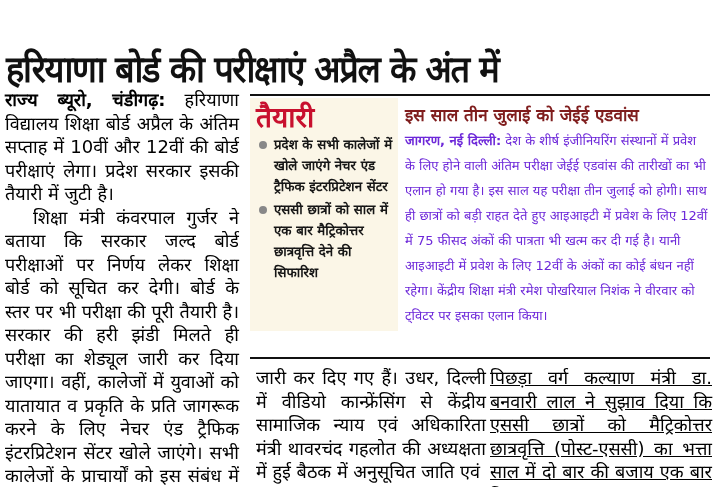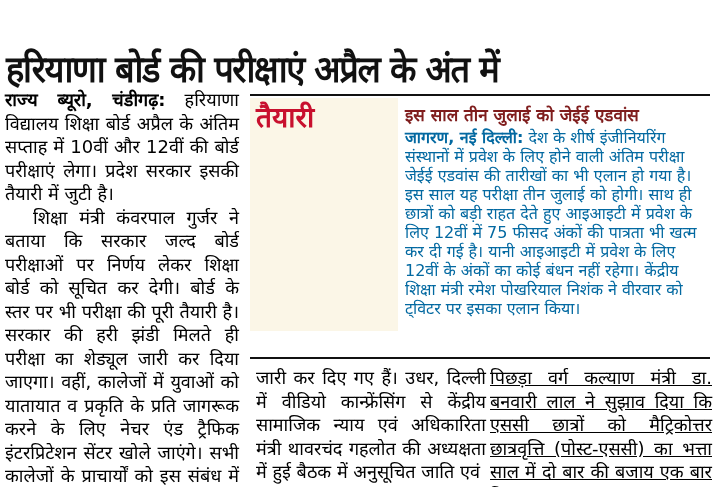--- a/index.html
+++ b/index.html
@@ -29,21 +29,21 @@
   }
   .sidebox .label {
     font-weight: bold; font-size: 28px; color: #c8102e; margin: 6px 0 0 6px; line-height: 28px;
   }
   .sidebox ul { list-style: none; margin: 2px 0 0 0; padding: 0 4px 0 8px; }
   .sidebox li { position: relative; padding-left: 16px; font-weight: bold; font-size: 13.3px; line-height: 21px; color: #161616; margin-bottom: 2px; }
   .sidebox .bullet { position: absolute; left: 1px; top: 7px; width: 8px; height: 8px; border-radius: 50%; background: #888; }
   .rule-box-bottom { position: absolute; left: 250px; top: 357px; width: 460px; height: 2px; background: #111; }
   #jee { position: absolute; left: 405px; top: 102px; width: 305px; }
   #jee .subhead { font-weight: bold; font-size: 17px; line-height: 26px; color: #7f1d1d; margin-bottom: 0; }
-  #jee .body { font-size: 16px; line-height: 19px; color: #0369a1; }
+  #jee .body { font-size: 13px; line-height: 25px; color: #6d28d9; }
   #col-mid { left: 256px; top: 366px; width: 230px; }
   #col-right { left: 490px; top: 366px; width: 222px; text-decoration: underline; }
 </style>
 </head>
 <body>
 
 <h1 class="headline">हरियाणा बोर्ड की परीक्षाएं अप्रैल के अंत में</h1>
 
 <div class="col" id="col-left">
   <p>
@@ -51,20 +51,28 @@
     <span>हरियाणा विद्यालय शिक्षा बोर्ड अप्रैल के अंतिम सप्ताह में 10वीं और 12वीं की बोर्ड परीक्षाएं लेगा। प्रदेश सरकार इसकी तैयारी में जुटी है।</span>
   </p>
   <p class="indent">शिक्षा मंत्री कंवरपाल गुर्जर ने बताया कि सरकार जल्द बोर्ड परीक्षाओं पर निर्णय लेकर शिक्षा बोर्ड को सूचित कर देगी। बोर्ड के स्तर पर भी परीक्षा की पूरी तैयारी है। सरकार की हरी झंडी मिलते ही परीक्षा का शेड्यूल जारी कर दिया जाएगा। वहीं, कालेजों में युवाओं को यातायात व प्रकृति के प्रति जागरूक करने के लिए नेचर एंड ट्रैफिक इंटरप्रिटेशन सेंटर खोले जाएंगे। सभी कालेजों के प्राचार्यों को इस संबंध में निर्देश</p>
 </div>
 
 <div class="rule-top"></div>
 
 <div class="sidebox">
   <div class="label">तैयारी</div>
   <ul>
+    <li>
+      <span class="bullet"></span>
+      <span>प्रदेश के सभी कालेजों में खोले जाएंगे नेचर एंड ट्रैफिक इंटरप्रिटेशन सेंटर</span>
+    </li>
+    <li>
+      <span class="bullet"></span>
+      <span>एससी छात्रों को साल में एक बार मैट्रिकोत्तर छात्रवृत्ति देने की सिफारिश</span>
+    </li>
   </ul>
 </div>
 
 <div id="jee">
   <div class="subhead">इस साल तीन जुलाई को जेईई एडवांस</div>
   <div class="body">
     <span class="dateline">जागरण, नई दिल्ली:</span>
     <span>देश के शीर्ष इंजीनियरिंग संस्थानों में प्रवेश के लिए होने वाली अंतिम परीक्षा जेईई एडवांस की तारीखों का भी एलान हो गया है। इस साल यह परीक्षा तीन जुलाई को होगी। साथ ही छात्रों को बड़ी राहत देते हुए आइआइटी में प्रवेश के लिए 12वीं में 75 फीसद अंकों की पात्रता भी खत्म कर दी गई है। यानी आइआइटी में प्रवेश के लिए 12वीं के अंकों का कोई बंधन नहीं रहेगा। केंद्रीय शिक्षा मंत्री रमेश पोखरियाल निशंक ने वीरवार को ट्विटर पर इसका एलान किया।</span>
   </div>
 </div>

